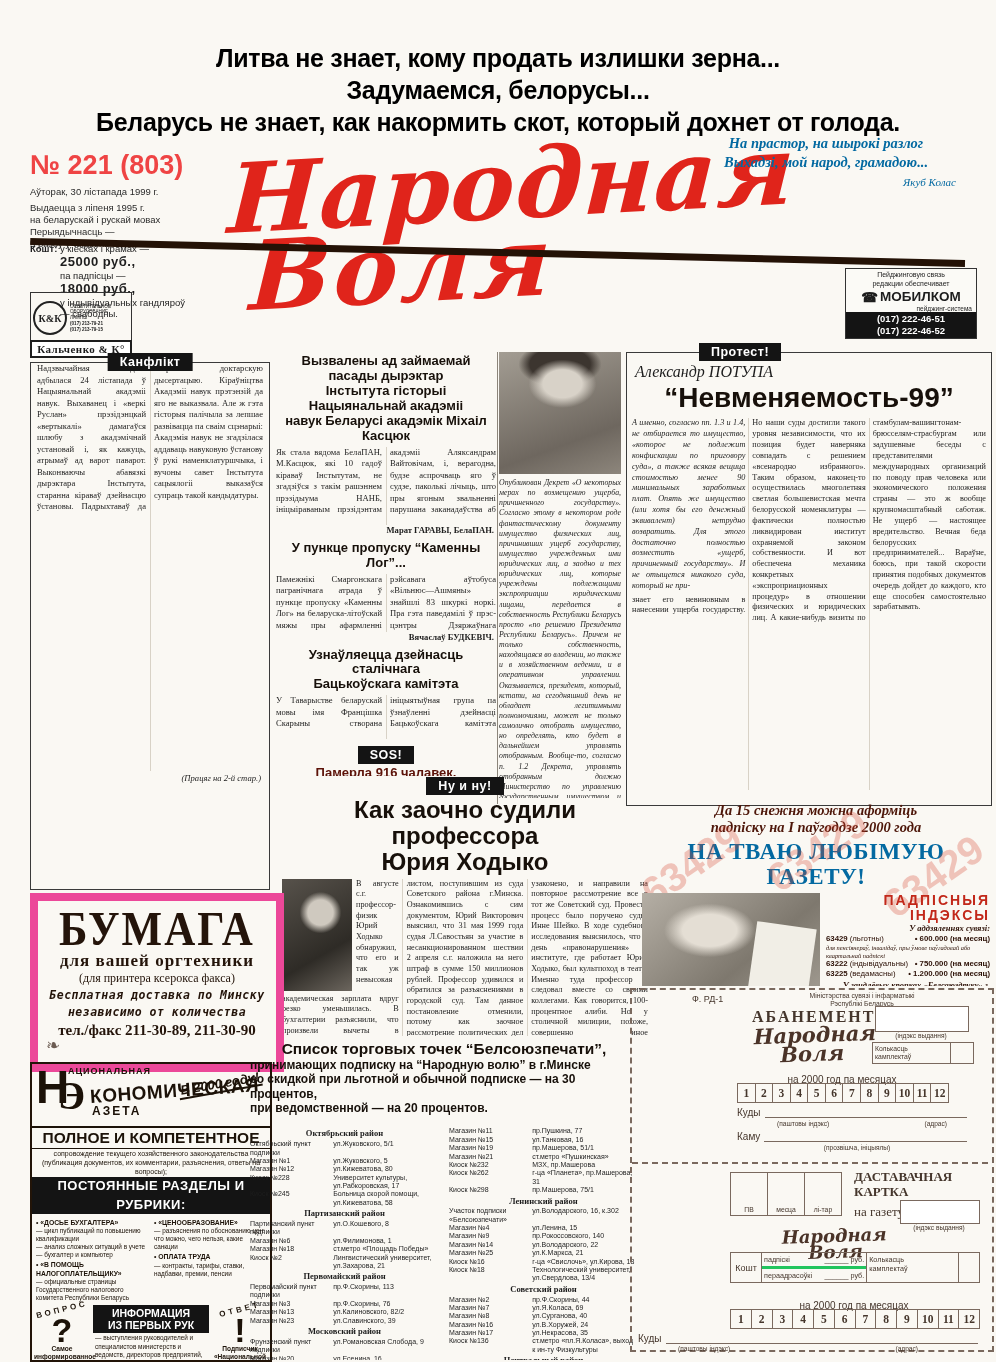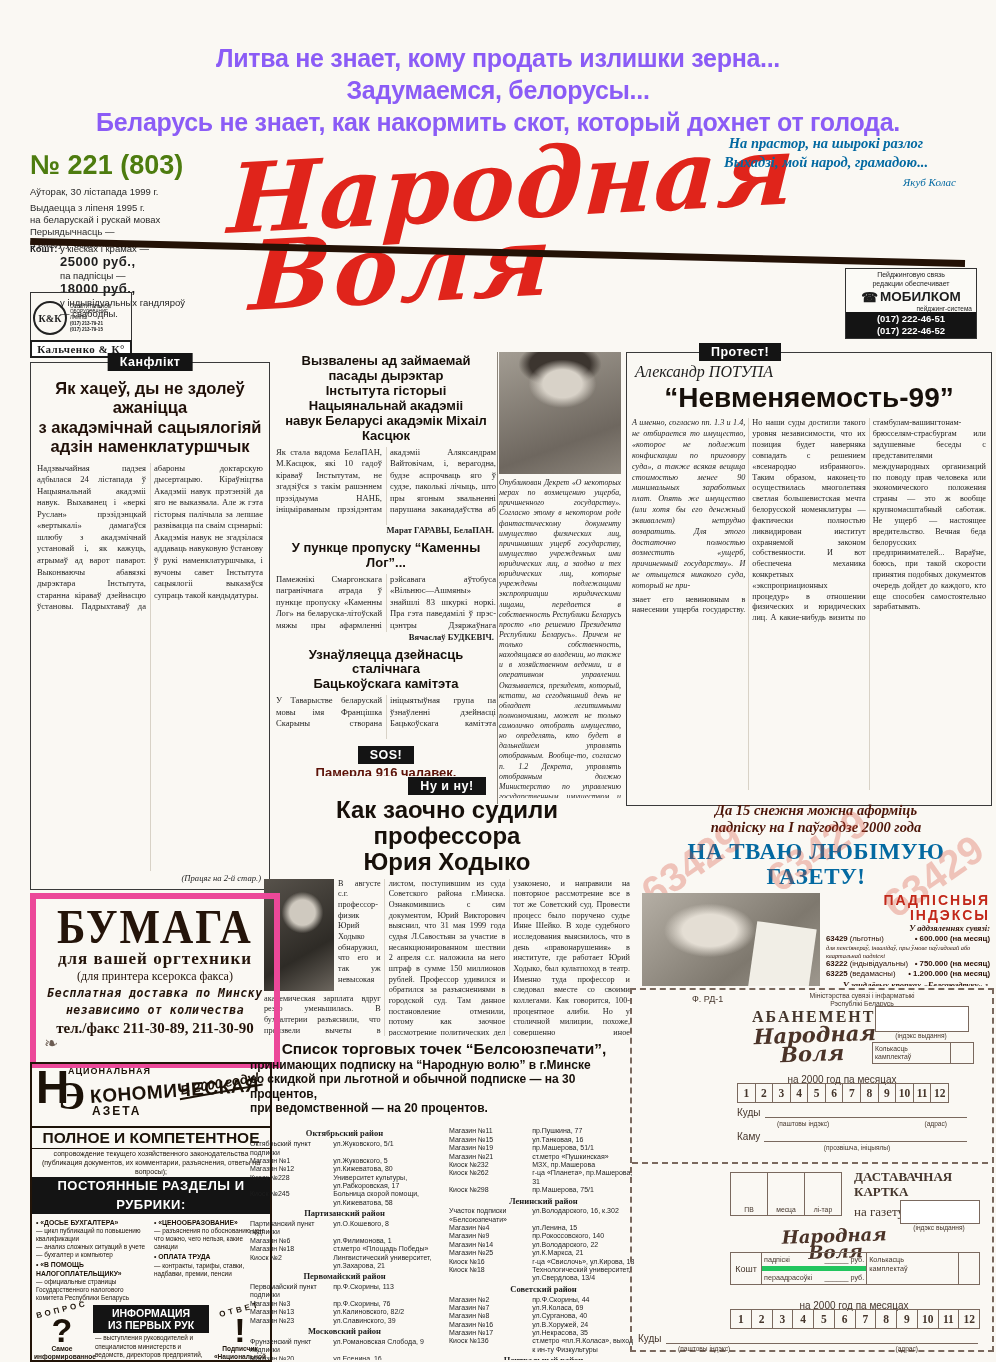--- a/index.html
+++ b/index.html
@@ -2,24 +2,24 @@
 <html lang="ru"><head>
 <meta charset="utf-8">
 <style>
   html,body{margin:0;padding:0;background:#d8d5cf;}
   #page{position:relative;width:996px;height:1362px;margin:0 auto;background:#faf8f3;
         font-family:"Liberation Serif",serif;color:#1d1d1d;overflow:hidden;}
   .abs{position:absolute;}
   .i{font-style:italic;}
   .b{font-weight:bold;}
   
-  #top-headline{left:20px;top:42px;width:956px;color:#8b5cf6;
+  #top-headline{left:20px;top:42px;width:956px;color:#000000;
     font:bold 25px/1.28 "Liberation Sans",sans-serif;letter-spacing:-.3px;text-align:center;}
   
-  #issue-no{left:30px;top:150px;color:#4d7c0f;font:bold 27px "Liberation Sans",sans-serif;}
+  #issue-no{left:30px;top:150px;color:#ef4444;font:bold 27px "Liberation Sans",sans-serif;}
   .mast-info{left:30px;width:205px;font:9.5px/1.25 "Liberation Sans",sans-serif;color:#2a2a2a;}
   #price-block{left:30px;top:243px;width:210px;font:9.5px/1.2 "Liberation Sans",sans-serif;}
   #price-block .big{font-size:13px;font-weight:bold;letter-spacing:.5px;}
   #logo-1,#logo-2{color:#e0241b;font-family:"DejaVu Serif",serif;font-weight:bold;font-style:italic;
     transform:rotate(-3deg) skewX(-6deg);white-space:nowrap;}
   #logo-1{left:228px;top:128px;font-size:96px;letter-spacing:1px;}
   #logo-2{left:250px;top:212px;font-size:96px;letter-spacing:3px;}
   #motto{left:690px;top:134px;width:272px;text-align:center;font:bold italic 14.5px/1.3 "Liberation Serif",serif;color:#0369a1;}
   #motto .author{display:block;text-align:right;font:italic 11px "Liberation Serif",serif;margin-top:4px;padding-right:6px;}
   #mast-bar{left:30px;top:260px;width:935px;height:7px;background:#241206;
@@ -61,30 +61,30 @@
   #potupa-photo{width:122px;height:122px;margin-bottom:4px;}
   #potupa-decree{font:italic 7.8px/1.3 "Liberation Serif",serif;text-align:justify;height:320px;overflow:hidden;}
   #potupa{left:626px;top:352px;width:364px;height:452px;border:1.3px solid #3a3a3a;}
   #potupa .lbl{position:absolute;left:72px;top:-10px;}
   #potupa-author{font:italic 16px "Liberation Serif",serif;margin:10px 0 0 8px;}
   #potupa-title{font:bold 28px/1.05 "Liberation Sans",sans-serif;color:#17100a;text-align:center;margin:2px 2px 6px;}
   #potupa-cols{column-count:3;column-gap:7px;column-rule:1px solid #d8d2c6;
     font-size:8.2px;line-height:1.32;text-align:justify;height:372px;overflow:hidden;padding:0 5px;}
   #potupa-cols .lead{font-style:italic;display:block;margin-bottom:3px;}
   
-  #hodyko{left:264px;top:776px;width:366px;height:260px;overflow:hidden;}
+  #hodyko{left:282px;top:776px;width:366px;height:260px;overflow:hidden;}
   #hodyko .flow-lbl{margin:0 0 2px;}
   #hodyko h2{margin:2px 0 4px;color:#17100a;font:bold 24px/1.08 "Liberation Sans",sans-serif;text-align:center;}
   #hodyko-cols{column-count:3;column-gap:8px;column-rule:1px solid #d8d2c6;
     font-size:8.2px;line-height:1.3;text-align:justify;height:178px;overflow:hidden;}
   #hodyko-photo{float:left;width:70px;height:112px;margin:0 4px 3px 0;
     background:radial-gradient(45% 28% at 55% 30%,#cfc9bf 0 40%,rgba(0,0,0,0) 66%),
     linear-gradient(150deg,#57524b,#2e2b26 65%,#6c665e);}
   
-  #bumaga{left:30px;top:893px;width:238px;height:163px;border:6px solid #ec4899;color:#24140a;text-align:center;overflow:hidden;}
+  #bumaga{left:30px;top:893px;width:238px;height:163px;border:8px solid #ec4899;color:#24140a;text-align:center;overflow:hidden;}
   #bumaga .ttl{font:bold 43px/1 "Liberation Serif",serif;transform:scaleY(1.15);margin-top:6px;letter-spacing:2px;}
   #bumaga .l2{font:bold 17px/1.25 "Liberation Serif",serif;letter-spacing:1px;}
   #bumaga .l3{font:12px/1.3 "Liberation Serif",serif;}
   #bumaga .l4{font:bold italic 11.5px/1.45 "DejaVu Sans Mono",monospace;letter-spacing:.5px;}
   #bumaga .tel{font:bold 15px/1.4 "Liberation Serif",serif;}
   #bumaga .angel{position:absolute;left:8px;bottom:8px;font-size:17px;color:#6b5c52;}
   
   #neg{left:30px;top:1062px;width:238px;height:296px;border:2px solid #221408;color:#1c1208;overflow:hidden;font-family:"Liberation Sans",sans-serif;}
   #neg .h1{position:relative;height:62px;}
   #neg .bigN{position:absolute;left:4px;top:0;font:bold 46px/1 "Liberation Sans",sans-serif;}
@@ -156,21 +156,21 @@
   .addr-row{display:flex;align-items:flex-end;font-size:10px;}
   .addr-row .word{flex:0 0 auto;margin-right:4px;}
   .addr-row .line{flex:1;border-bottom:1px solid #7a695e;height:11px;}
   .hints2{display:flex;font-size:6.6px;}
   .minitable{display:flex;border:1px solid #7a695e;width:110px;height:42px;}
   .minitable div{flex:1;border-right:1px solid #7a695e;display:flex;align-items:flex-end;justify-content:center;font-size:6.8px;padding-bottom:2px;}
   .minitable div:last-child{border-right:none;}
   .kosht{display:flex;border:1px solid #7a695e;font-size:7.2px;}
   .kosht .kw{width:30px;display:flex;align-items:center;justify-content:center;border-right:1px solid #7a695e;font-size:9px;}
   .kosht .mid{flex:1.2;}
-  .kosht .mid div{border-bottom:5px solid #22c55e;padding:2px;display:flex;}
+  .kosht .mid div{border-bottom:3px solid #22c55e;padding:2px;display:flex;}
   .kosht .mid div:last-child{border-bottom:none;}
   .kosht .rub{margin-left:auto;}
   .kosht .qt{flex:1;border-left:1px solid #7a695e;padding:2px;}
   .kosht .sq{width:20px;border-left:1px solid #7a695e;}
   .fdash{border-top:2px dashed #7a695e;}
   
   .vrule{width:1px;background:#8c857a;}
 </style>
 </head>
 <body>
@@ -237,25 +237,20 @@
     </div>
     <div class="sys">пейджинг-система</div>
     <div class="phones">
       <div>(017) 222-46-51</div>
       <div>(017) 222-46-52</div>
     </div>
   </div>
 
   <div id="kanflikt" class="abs">
     <span class="lbl">Канфлікт</span>
-    <h2>
-      <div>Як хацеў, ды не здолеў ажаніцца</div>
-      <div>з акадэмічнай сацыялогіяй</div>
-      <div>адзін наменклатуршчык</div>
-    </h2>
     <div class="body2">Надзвычайная падзея адбылася 24 лістапада ў Нацыянальнай акадэміі навук. Выхаванец і «веркі Руслан» прэзідэнцкай «вертыкалі» дамагаўся шлюбу з акадэмічнай установай і, як кажуць, атрымаў ад варот паварот.    Выконваючы абавязкі дырэктара Інстытута, старанна кіраваў дзейнасцю ўстановы. Падрыхтаваў да абароны доктарскую дысертацыю. Кіраўніцтва Акадэміі навук прэтэнзій да яго не выказвала. Але ж гэта гісторыя палічыла за лепшае развівацца па сваім сцэнарыі: Акадэмія навук не згадзілася аддаваць навуковую ўстанову ў рукі наменклатуршчыка, і вучоны савет Інстытута сацыялогіі выказаўся супраць такой кандыдатуры.</div>
     <div class="cont">(Працяг на 2-й стар.)</div>
   </div>
 
   <div id="center-col" class="abs">
     <div class="chead" style="margin-top:2px">
       <div>Вызвалены ад займаемай пасады дырэктар</div>
       <div>Інстытута гісторыі Нацыянальнай акадэміі</div>
       <div>навук Беларусі акадэмік Міхаіл Касцюк</div>
     </div>

